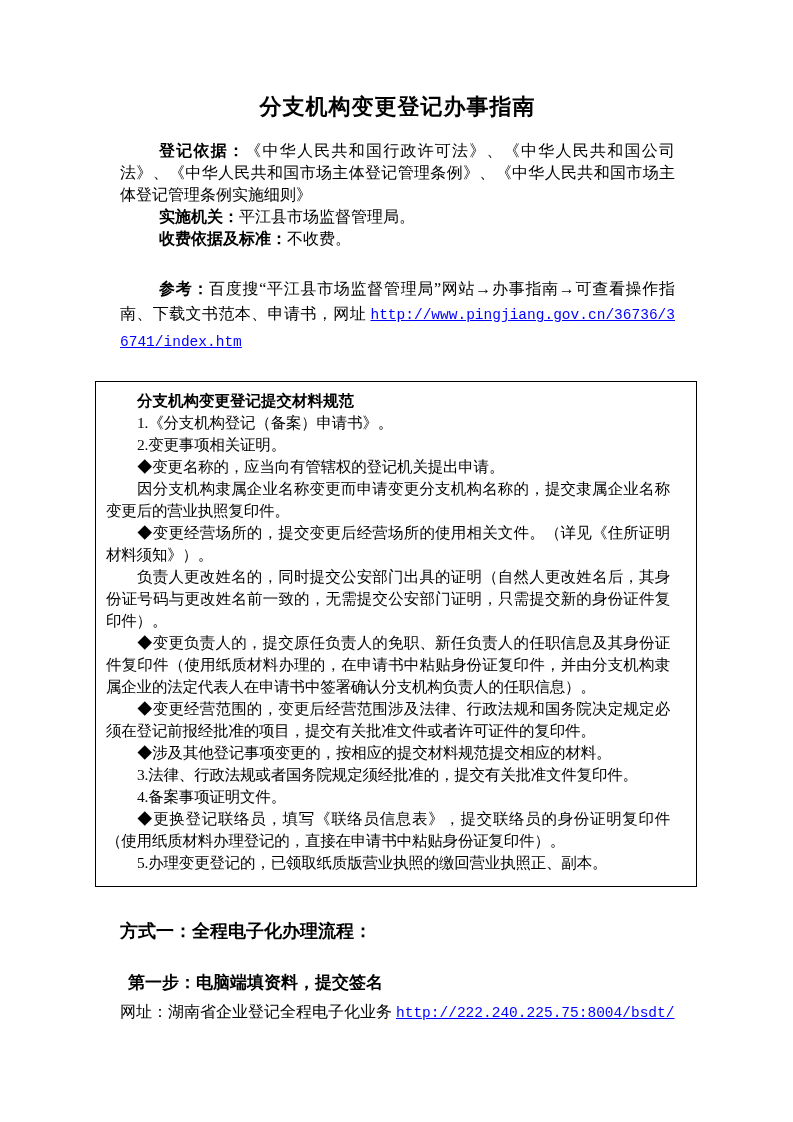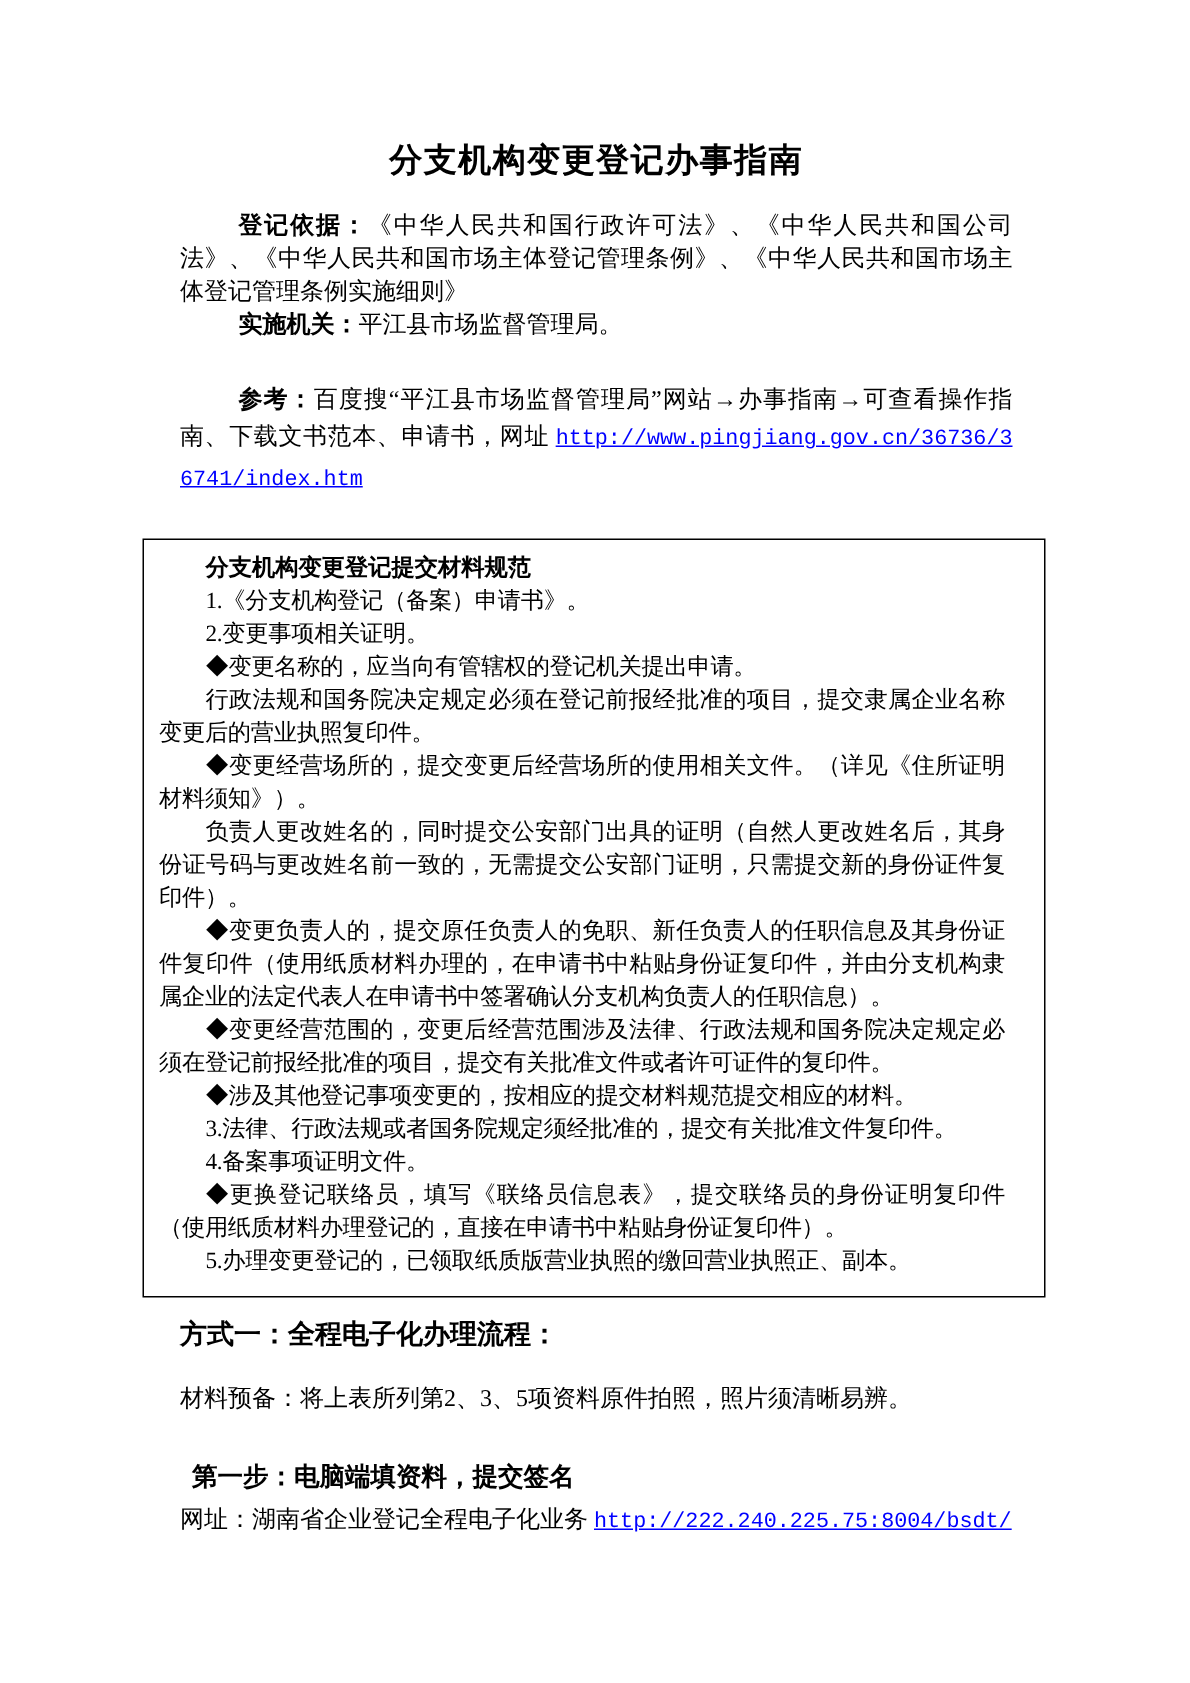--- a/index.html
+++ b/index.html
@@ -53,21 +53,21 @@
     text-indent: 2em;
   }
   .box-item {
     font-size: 15.5px;
     line-height: 22px;
     text-indent: 2em;
     text-align: justify;
     letter-spacing: -0.2px;
   }
   .method-heading {
-    margin-top: 12px;
+    margin-top: 32px;
     font-size: 18px;
     font-weight: bold;
     font-family: "Liberation Sans", sans-serif;
   }
   .prep-line { margin-top: 20px; line-height: 24px; }
   .step-heading {
     margin-top: 28px;
     padding-left: 8px;
     font-size: 17px;
     font-weight: bold;
@@ -79,42 +79,42 @@
 <body>
 
 <div class="page">
 
   <h1 class="title">分支机构变更登记办事指南</h1>
 
   <p class="para"><span class="bold">登记依据：</span><span>《中华人民共和国行政许可法》、《中华人民共和国公司法》、《中华人民共和国市场主体登记管理条例》、《中华人民共和国市场主体登记管理条例实施细则》</span></p>
 
   <p class="para"><span class="bold">实施机关：</span><span>平江县市场监督管理局。</span></p>
 
+  <p class="para"><span class="bold">收费依据及标准：</span><span>不收费。</span></p>
 
   <p class="para gap"><span class="bold">参考：</span><span>百度搜“平江县市场监督管理局”网站→办事指南→可查看操作指南、下载文书范本、申请书，网址  </span> <a class="link" href="#">http://www.pingjiang.gov.cn/36736/36741/index.htm</a></p>
 
 
   <div class="box">
     <p class="box-heading">分支机构变更登记提交材料规范</p>
     <p class="box-item">1.《分支机构登记（备案）申请书》。</p>
     <p class="box-item">2.变更事项相关证明。</p>
     <p class="box-item">◆变更名称的，应当向有管辖权的登记机关提出申请。</p>
-    <p class="box-item">行政法规和国务院决定规定必须在登记前报经批准的项目，提交隶属企业名称变更后的营业执照复印件。</p>
+    <p class="box-item">因分支机构隶属企业名称变更而申请变更分支机构名称的，提交隶属企业名称变更后的营业执照复印件。</p>
     <p class="box-item">◆变更经营场所的，提交变更后经营场所的使用相关文件。（详见《住所证明材料须知》）。</p>
     <p class="box-item">负责人更改姓名的，同时提交公安部门出具的证明（自然人更改姓名后，其身份证号码与更改姓名前一致的，无需提交公安部门证明，只需提交新的身份证件复印件）。</p>
     <p class="box-item">◆变更负责人的，提交原任负责人的免职、新任负责人的任职信息及其身份证件复印件（使用纸质材料办理的，在申请书中粘贴身份证复印件，并由分支机构隶属企业的法定代表人在申请书中签署确认分支机构负责人的任职信息）。</p>
     <p class="box-item">◆变更经营范围的，变更后经营范围涉及法律、行政法规和国务院决定规定必须在登记前报经批准的项目，提交有关批准文件或者许可证件的复印件。</p>
     <p class="box-item">◆涉及其他登记事项变更的，按相应的提交材料规范提交相应的材料。</p>
     <p class="box-item">3.法律、行政法规或者国务院规定须经批准的，提交有关批准文件复印件。</p>
     <p class="box-item">4.备案事项证明文件。</p>
     <p class="box-item">◆更换登记联络员，填写《联络员信息表》，提交联络员的身份证明复印件（使用纸质材料办理登记的，直接在申请书中粘贴身份证复印件）。</p>
     <p class="box-item">5.办理变更登记的，已领取纸质版营业执照的缴回营业执照正、副本。</p>
   </div>
 
   <h2 class="method-heading">方式一：全程电子化办理流程：</h2>
 
-  <p class="para prep-line">材料预备：将上表所列第2、3、5项资料原件拍照，照片须清晰易辨。</p>
 
   <p class="step-heading">第一步：电脑端填资料，提交签名</p>
 
   <p class="para url-line"><span>网址：湖南省企业登记全程电子化业务 </span><a class="link" href="#">http://222.240.225.75:8004/bsdt/</a></p>
 
 </div>
 
 </body></html>

